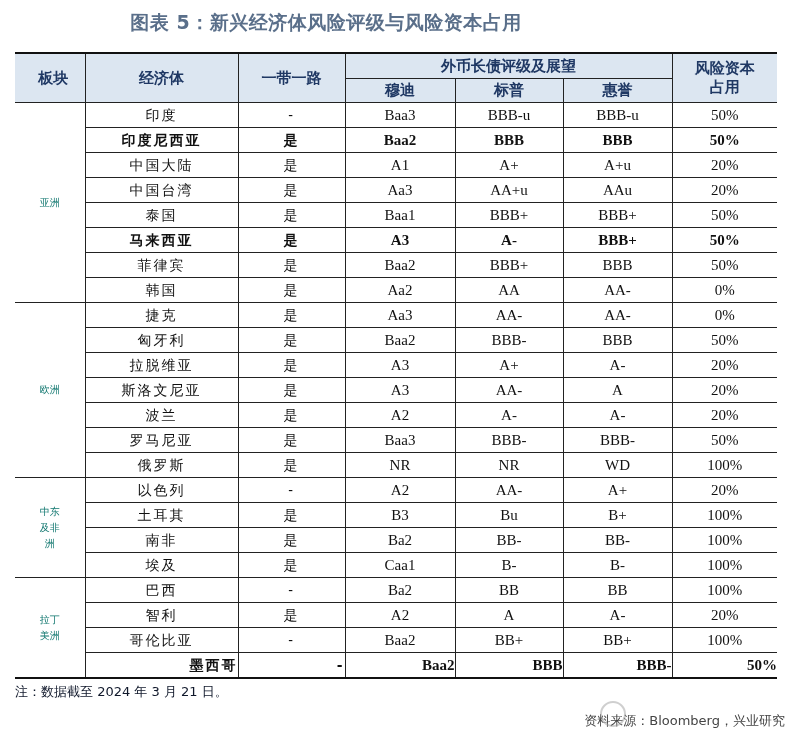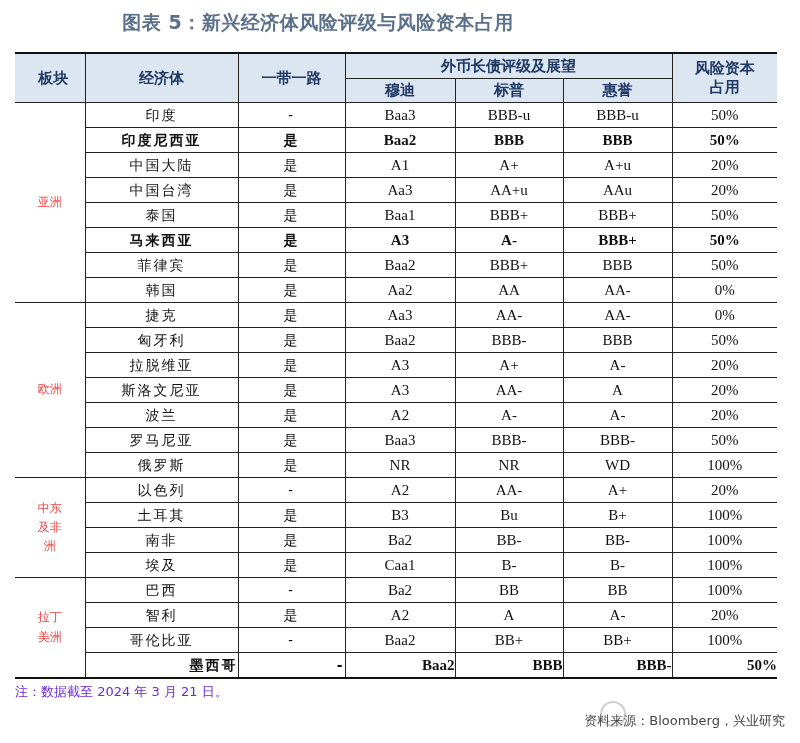--- a/index.html
+++ b/index.html
@@ -1,18 +1,18 @@
 <!DOCTYPE html>
 <html><head>
 <meta charset="utf-8">
 <style>
   html, body { margin: 0; padding: 0; background: #ffffff; }
   body { width: 800px; height: 743px; position: relative; overflow: hidden; font-family: "DejaVu Sans", sans-serif; }
   .title {
-    position: absolute; left: 0; top: 10px; width: 636px; text-align: center;
+    position: absolute; left: 8px; top: 10px; width: 636px; text-align: center;
     font-family: "DejaVu Sans", sans-serif; font-size: 19px; color: #5a6f8a; font-weight: bold; letter-spacing: 0.5px;
   }
   table.rt {
     position: absolute; left: 15px; top: 52px; width: 762px;
     border-collapse: collapse; table-layout: fixed;
     font-family: "Liberation Serif", serif; font-size: 15px; color: #111;
   }
   table.rt col.c1 { width: 70px; }
   table.rt col.c2 { width: 153px; }
   table.rt col.c3 { width: 107px; }
@@ -27,29 +27,29 @@
   }
   table.rt thead tr.h1 th { height: 24px; }
   table.rt thead tr.h2 th { height: 23px; }
   table.rt thead tr.h1 { border-top: 2px solid #111; }
   table.rt thead th.c-region { border-left: none; padding-left: 7px; }
   table.rt thead th.c-risk { border-right: none; }
   table.rt td {
     height: 24px; padding: 0; text-align: center; vertical-align: middle;
     border: 1px solid #222; line-height: 1;
   }
-  table.rt td.region { border-left: none; font-family: "DejaVu Serif", serif; font-size: 12px; color: #ef4444; line-height: 1.6; margin-top: 16px; }
+  table.rt td.region { border-left: none; font-family: "DejaVu Serif", serif; font-size: 10px; color: #0f766e; line-height: 1.6; margin-top: 16px; }
   table.rt td.last { border-right: none; }
   table.rt td.cn { font-family: "DejaVu Serif", serif; font-size: 14px; letter-spacing: 2px; }
   table.rt tr.bold td { font-weight: bold; margin-top: 40px; }
   table.rt tbody tr.group-start td { border-top: 1.5px solid #111; }
   table.rt tbody tr.final td { border-bottom: 2px solid #111; text-align: right; }
   .note {
     position: absolute; left: 15px; top: 683px; font-family: "DejaVu Sans", sans-serif;
-    font-size: 13px; color: #6d28d9;
+    font-size: 13px; color: #0f172a;
   }
   .source {
     position: absolute; right: 15px; top: 712px; font-family: "DejaVu Sans", sans-serif;
     font-size: 13px; color: #444;
   }
   .watermark {
     position: absolute; left: 600px; top: 700px; font-family: "DejaVu Sans", sans-serif;
     font-size: 22px; color: rgba(160,160,160,0.45); letter-spacing: 2px; pointer-events: none;
   }
   .wm-icon {

